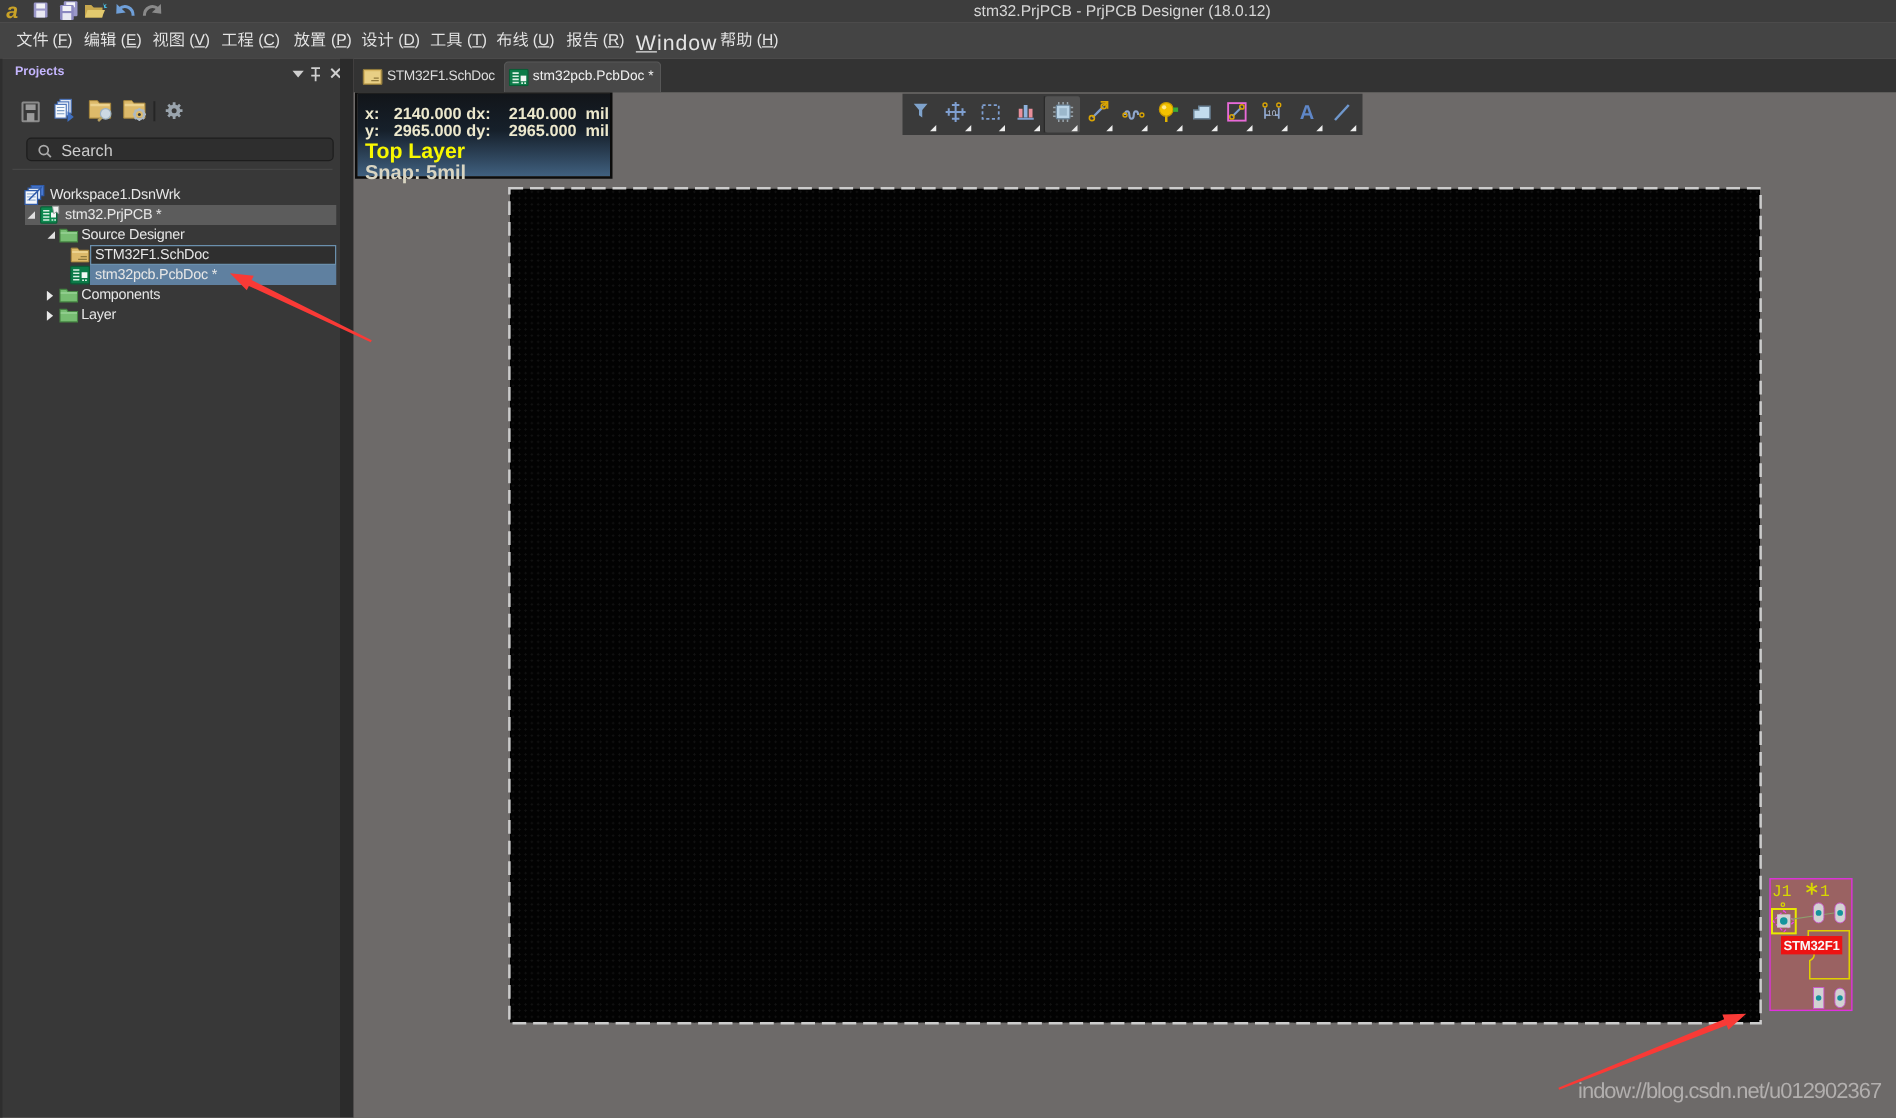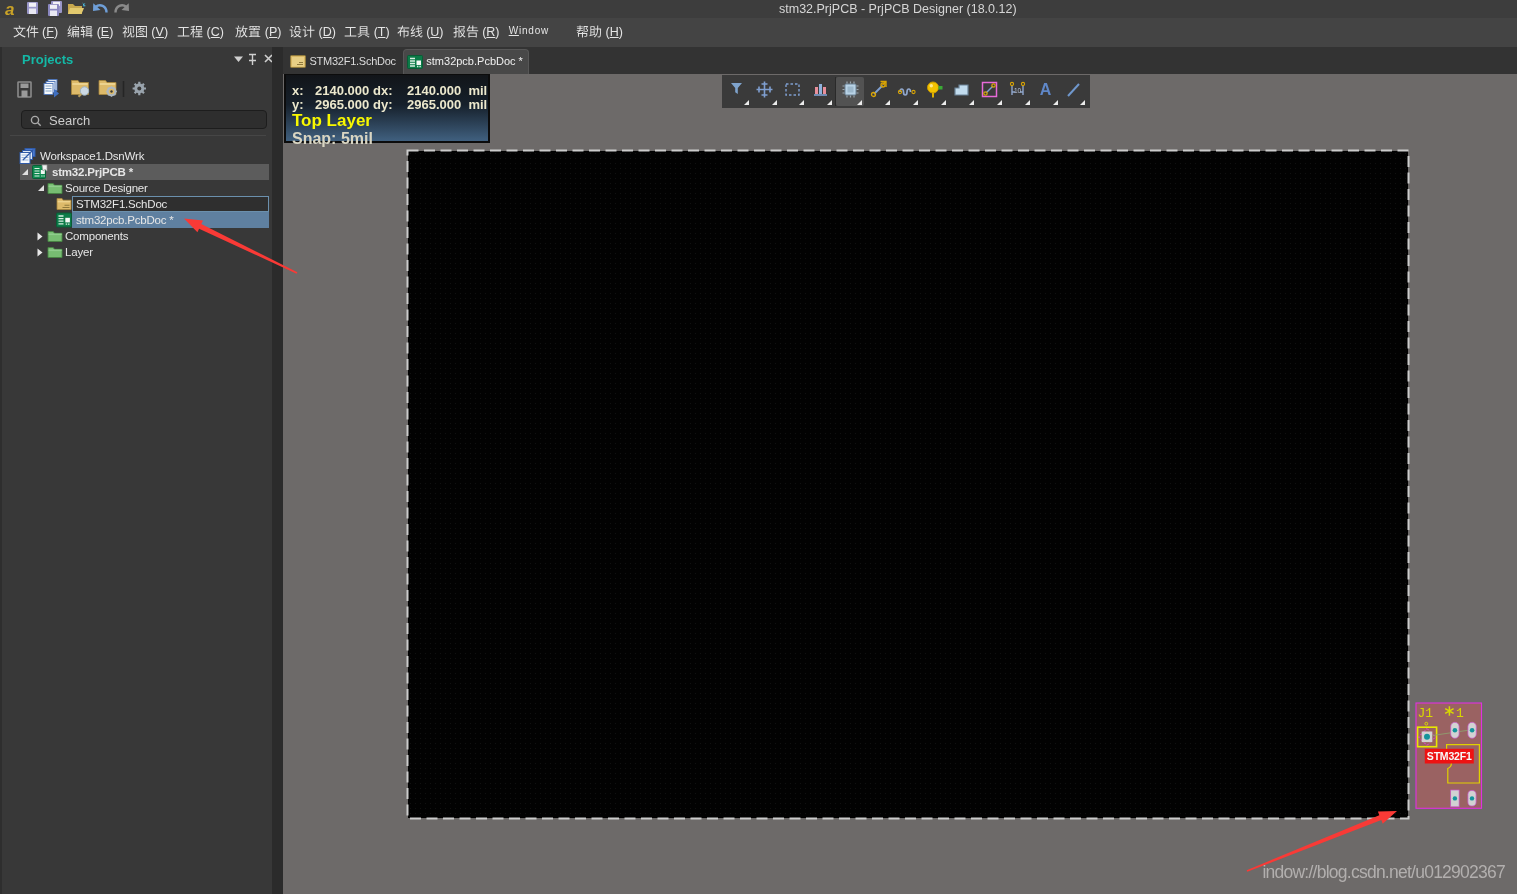--- a/index.html
+++ b/index.html
@@ -91,31 +91,31 @@
 <span class="mi" style="left:396.7px"><svg class="cj" viewBox="0 0 1000 1000">
         <path d="M399 39C385 90 367 142 346 193H61V266H313C246 399 153 522 31 605C45 621 65 650 76 669C130 631 179 586 222 537V867H297V520H509V961H585V520H811V771C811 785 806 789 789 790C773 790 715 791 651 789C661 808 673 836 676 857C762 857 815 857 846 845C877 833 886 812 886 772V449H811H585V314H509V449H291C331 391 366 330 396 266H941V193H428C446 148 462 102 476 57Z"></path>
       </svg><svg class="cj" viewBox="0 0 1000 1000">
         <path d="M54 826 70 898C162 870 282 834 398 800L387 736C264 771 137 806 54 826ZM704 100C754 124 817 163 849 191L893 144C861 117 797 80 748 58ZM72 457C86 450 110 444 232 428C188 493 149 543 130 563C99 600 76 625 54 629C63 648 74 683 78 698C99 686 133 676 384 625C382 610 382 582 384 562L185 598C261 508 337 398 401 288L338 250C319 287 297 325 275 361L148 374C208 289 266 181 309 76L239 43C199 163 126 291 104 324C82 358 65 381 47 386C56 406 68 442 72 457ZM887 531C847 594 793 652 728 702C712 649 698 585 688 513L943 465L931 399L679 446C674 404 669 360 666 314L915 276L903 210L662 246C659 179 658 110 658 38H584C585 113 587 186 591 257L433 280L445 348L595 325C598 371 603 416 608 459L413 495L425 563L617 527C629 610 645 685 666 747C581 804 483 849 381 880C399 897 418 924 428 942C522 909 611 866 691 814C732 904 786 957 857 957C926 957 949 924 963 812C946 805 922 789 907 772C902 861 892 884 865 884C821 884 784 843 753 770C832 710 900 639 950 561Z"></path>
       </svg> (<u>U</u>)</span>
 <span class="mi" style="left:452.7px"><svg class="cj" viewBox="0 0 1000 1000">
         <path d="M423 74V958H498V485H528C566 590 618 687 683 769C633 825 573 872 503 907C521 921 543 945 554 962C622 926 681 879 732 824C785 880 845 925 911 957C923 938 946 908 963 894C896 865 834 821 780 767C852 670 902 554 928 430L879 414L865 416H498V144H817C813 234 807 273 795 286C786 293 775 294 753 294C733 294 668 293 602 288C613 305 622 331 623 350C690 354 753 355 785 353C818 351 840 345 858 327C880 304 889 247 895 106C896 95 896 74 896 74ZM599 485H838C815 565 779 643 730 711C675 644 631 567 599 485ZM189 40V242H47V315H189V528L32 569L52 646L189 606V867C189 884 183 888 166 889C152 889 100 890 44 888C55 909 65 940 68 960C148 960 195 958 224 946C253 934 265 913 265 866V583L386 547L377 475L265 507V315H379V242H265V40Z"></path>
       </svg><svg class="cj" viewBox="0 0 1000 1000">
         <path d="M248 48C210 162 146 276 73 348C91 357 126 377 141 389C174 352 206 305 236 253H483V411H61V481H942V411H561V253H868V184H561V40H483V184H273C292 146 309 107 323 67ZM185 581V969H260V912H748V967H826V581ZM260 842V650H748V842Z"></path>
       </svg> (<u>R</u>)</span>
-<span class="mi" style="left:508.7px;font-size:10px;letter-spacing:0.8px"><u>W</u>indow</span>
+<span class="mi" style="left:508.7px;font-size:17px;letter-spacing:0.8px"><u>W</u>indow</span>
 <span class="mi" style="left:576px"><svg class="cj" viewBox="0 0 1000 1000">
         <path d="M274 40V119H66V180H274V253H87V312H274V336C274 352 272 370 266 390H50V451H237C206 496 154 540 69 569C86 583 110 607 122 623C231 580 291 514 322 451H540V390H344C348 370 350 352 350 336V312H513V253H350V180H534V119H350V40ZM584 82V577H656V147H827C800 190 767 240 734 284C822 333 855 378 855 414C855 435 848 449 830 457C818 461 803 464 788 465C759 467 723 466 680 462C692 479 702 506 704 525C743 529 786 528 820 525C840 523 863 517 880 509C913 491 930 463 929 419C929 374 900 326 814 273C856 223 900 162 938 110L886 79L873 82ZM150 618V906H226V686H458V958H536V686H789V822C789 835 785 839 768 840C752 840 693 840 629 839C639 857 651 884 655 904C739 904 792 904 824 893C856 882 866 861 866 824V618H536V539H458V618Z"></path>
       </svg><svg class="cj" viewBox="0 0 1000 1000">
         <path d="M633 40C633 117 633 194 631 267H466V338H628C614 580 563 787 371 906C389 919 414 944 426 962C630 828 685 601 700 338H856C847 704 837 838 811 869C802 881 791 884 773 884C752 884 700 883 643 879C656 899 664 930 666 951C719 954 773 955 804 952C836 949 857 940 876 913C909 870 919 727 929 304C929 295 929 267 929 267H703C706 193 706 117 706 40ZM34 785 48 862C168 834 336 795 494 758L488 690L433 702V89H106V771ZM174 757V585H362V718ZM174 371H362V518H174ZM174 304V157H362V304Z"></path>
       </svg> (<u>H</u>)</span>
 
 </div>
 
 <div id="panel">
-<b style="position:absolute;left:20px;top:5px;font-size:13px;color:#14b8a6">Projects</b>
+<b style="position:absolute;left:10px;top:5px;font-size:10px;color:#c4b5fd">Projects</b>
 <svg width="272" height="24" style="position:absolute;left:0;top:0">
   <path d="M232 9.5 l9 0 -4.5 5.5 z" fill="#cfcfcf"></path>
   <path d="M250.5 7.5 v6 M247 13.5 h7 M247 7.5 h7 M250.5 13.5 v4.5" stroke="#cfcfcf" stroke-width="1.4" fill="none"></path>
   <path d="M263 8 l7 7 M270 8 l-7 7" stroke="#cfcfcf" stroke-width="1.6"></path>
 </svg>
 <svg width="272" height="40" style="position:absolute;left:0;top:28px" fill="none">
   <g>
     <rect x="16" y="55" width="13" height="15" rx="0.5" fill="none" stroke="#8b8b8b" stroke-width="1.6" transform="translate(0,-48)"></rect>
     <rect x="18.5" y="8.5" width="8" height="4.5" fill="#9a9a9a"></rect>
     <rect x="19.5" y="15.5" width="6" height="6.5" fill="#9a9a9a"></rect>
@@ -158,21 +158,21 @@
 <div class="trow" style="top:101px;font-weight:normal">
 <svg class="ticon" viewBox="0 0 17 16" style="position:absolute;left:17px;top:0px;width:17px">
 <rect x="6" y="0.5" width="10" height="8" fill="#4a7ad0" stroke="#2f5aa8" stroke-width="1"></rect>
 <rect x="3.5" y="2.5" width="10" height="9" fill="#dde8f6" stroke="#2f5aa8" stroke-width="1"></rect>
 <rect x="1" y="4.5" width="10" height="11" fill="#f5f8fc" stroke="#2f5aa8" stroke-width="1"></rect>
 <path d="M2.5 7 h7 M2.5 9.5 h7 M2.5 12 h7" stroke="#9ab4d8" stroke-width="1"></path>
 <path d="M14.5 1.5 L4 12" stroke="#2f5aa8" stroke-width="1.2"></path>
       </svg>
       <span style="position:absolute;left:38px">Workspace1.DsnWrk</span>
     </div>
-<div class="trow" style="top:117px;font-weight:bold">
+<div class="trow" style="top:117px;font-weight:normal">
 <div style="position:absolute;left:18px;top:0;width:249px;height:16px;background:#5c5c5c"></div>
 <svg style="position:absolute;left:19px;top:4px" width="8" height="8">
         <path d="M7 1 V7 H1 Z" fill="#e0e0e0"></path>
       </svg>
       <svg class="ticon" viewBox="0 0 16 16" style="position:absolute;left:30px;top:0px">
 <rect x="0.5" y="1.5" width="13" height="13" rx="1" fill="#0e8a50" stroke="#0a6038"></rect>
 <path d="M2.5 4.5 h5 M2.5 7 h5 M2.5 9.5 h5 M2.5 12 h5" stroke="#d8efe2" stroke-width="1.2"></path>
 <rect x="8.8" y="6" width="4" height="4" fill="#f2f8f4"></rect>
 <path d="M9.2 12 h1.4 M11.4 12 h1.4" stroke="#d8efe2" stroke-width="1.2"></path>
 <path d="M10 1 h5 v6 l-2 -1.5 -2 1.5 z" fill="#f0f0f0" stroke="#999" stroke-width="0.7"></path>

